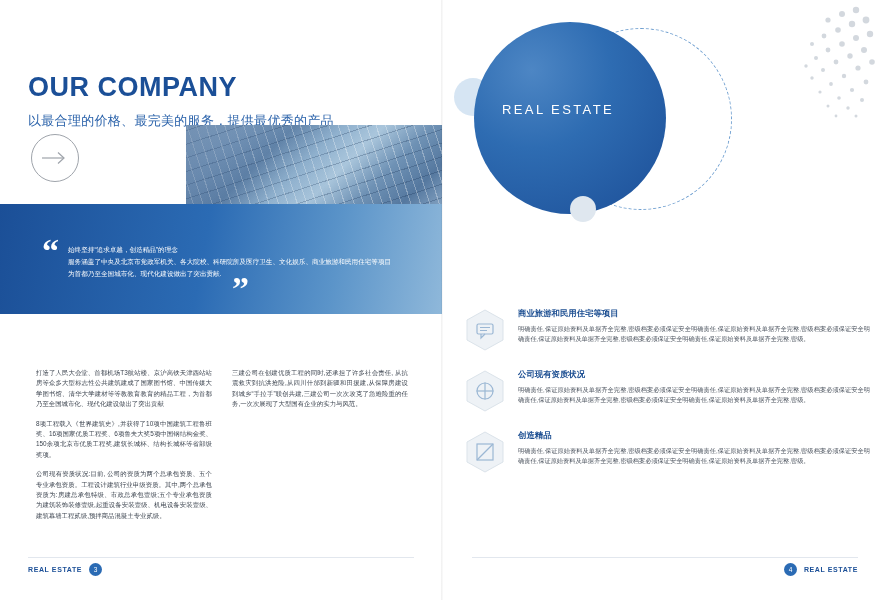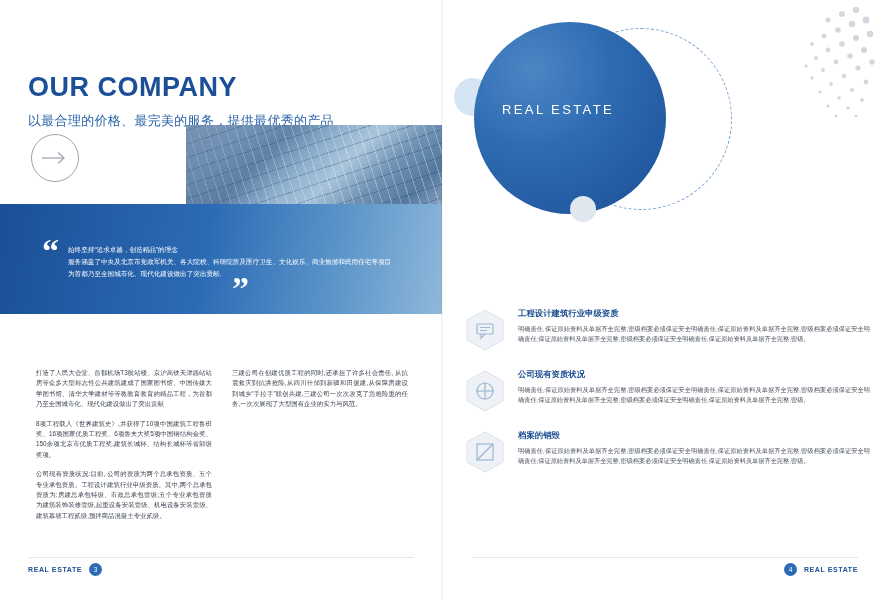--- a/index.html
+++ b/index.html
@@ -282,21 +282,21 @@
         <div class="hex">
           <svg width="42" height="44" viewBox="0 0 42 44" aria-hidden="true">
             <polygon points="21,2 39,12 39,32 21,42 3,32 3,12" fill="#eef2f6" stroke="#dbe3ea" stroke-width="1"></polygon>
             <rect x="13" y="16" width="16" height="10" rx="1.5" fill="none" stroke="#9bb7d4" stroke-width="1.2"></rect>
             <polyline points="17,26 17,30 21,26" fill="none" stroke="#9bb7d4" stroke-width="1.2"></polyline>
             <line x1="16" y1="19.5" x2="26" y2="19.5" stroke="#9bb7d4" stroke-width="1"></line>
             <line x1="16" y1="22.5" x2="23" y2="22.5" stroke="#9bb7d4" stroke-width="1"></line>
           </svg>
         </div>
         <div class="f-body">
-          <div class="f-title">工程设计建筑行业申级资质</div>
+          <div class="f-title">商业旅游和民用住宅等项目</div>
           <div class="f-text">明确责任,保证原始资料及单据齐全完整,密级档案必须保证安全明确责任,保证原始资料及单据齐全完整,密级档案必须保证安全明确责任,保证原始资料及单据齐全完整,密级档案必须保证安全明确责任,保证原始资料及单据齐全完整,密级。</div>
         </div>
       </div>
 
       <div class="feature">
         <div class="hex">
           <svg width="42" height="44" viewBox="0 0 42 44" aria-hidden="true">
             <polygon points="21,2 39,12 39,32 21,42 3,32 3,12" fill="#eef2f6" stroke="#dbe3ea" stroke-width="1"></polygon>
             <circle cx="21" cy="22" r="8" fill="none" stroke="#9bb7d4" stroke-width="1.2"></circle>
             <line x1="21" y1="13.5" x2="21" y2="30.5" stroke="#9bb7d4" stroke-width="1.2"></line>
@@ -311,21 +311,21 @@
 
       <div class="feature">
         <div class="hex">
           <svg width="42" height="44" viewBox="0 0 42 44" aria-hidden="true">
             <polygon points="21,2 39,12 39,32 21,42 3,32 3,12" fill="#eef2f6" stroke="#dbe3ea" stroke-width="1"></polygon>
             <rect x="13" y="14" width="16" height="16" fill="none" stroke="#9bb7d4" stroke-width="1.2"></rect>
             <line x1="13" y1="30" x2="29" y2="14" stroke="#9bb7d4" stroke-width="1.2"></line>
           </svg>
         </div>
         <div class="f-body">
-          <div class="f-title">档案的销毁</div>
+          <div class="f-title">创造精品</div>
           <div class="f-text">明确责任,保证原始资料及单据齐全完整,密级档案必须保证安全明确责任,保证原始资料及单据齐全完整,密级档案必须保证安全明确责任,保证原始资料及单据齐全完整,密级档案必须保证安全明确责任,保证原始资料及单据齐全完整,密级。</div>
         </div>
       </div>
 
     </div>
 
     <div class="footer-rule-r"></div>
     <div class="footer-right">
       <span class="page-dot">4</span>
       <span class="footer-label">REAL ESTATE</span>

